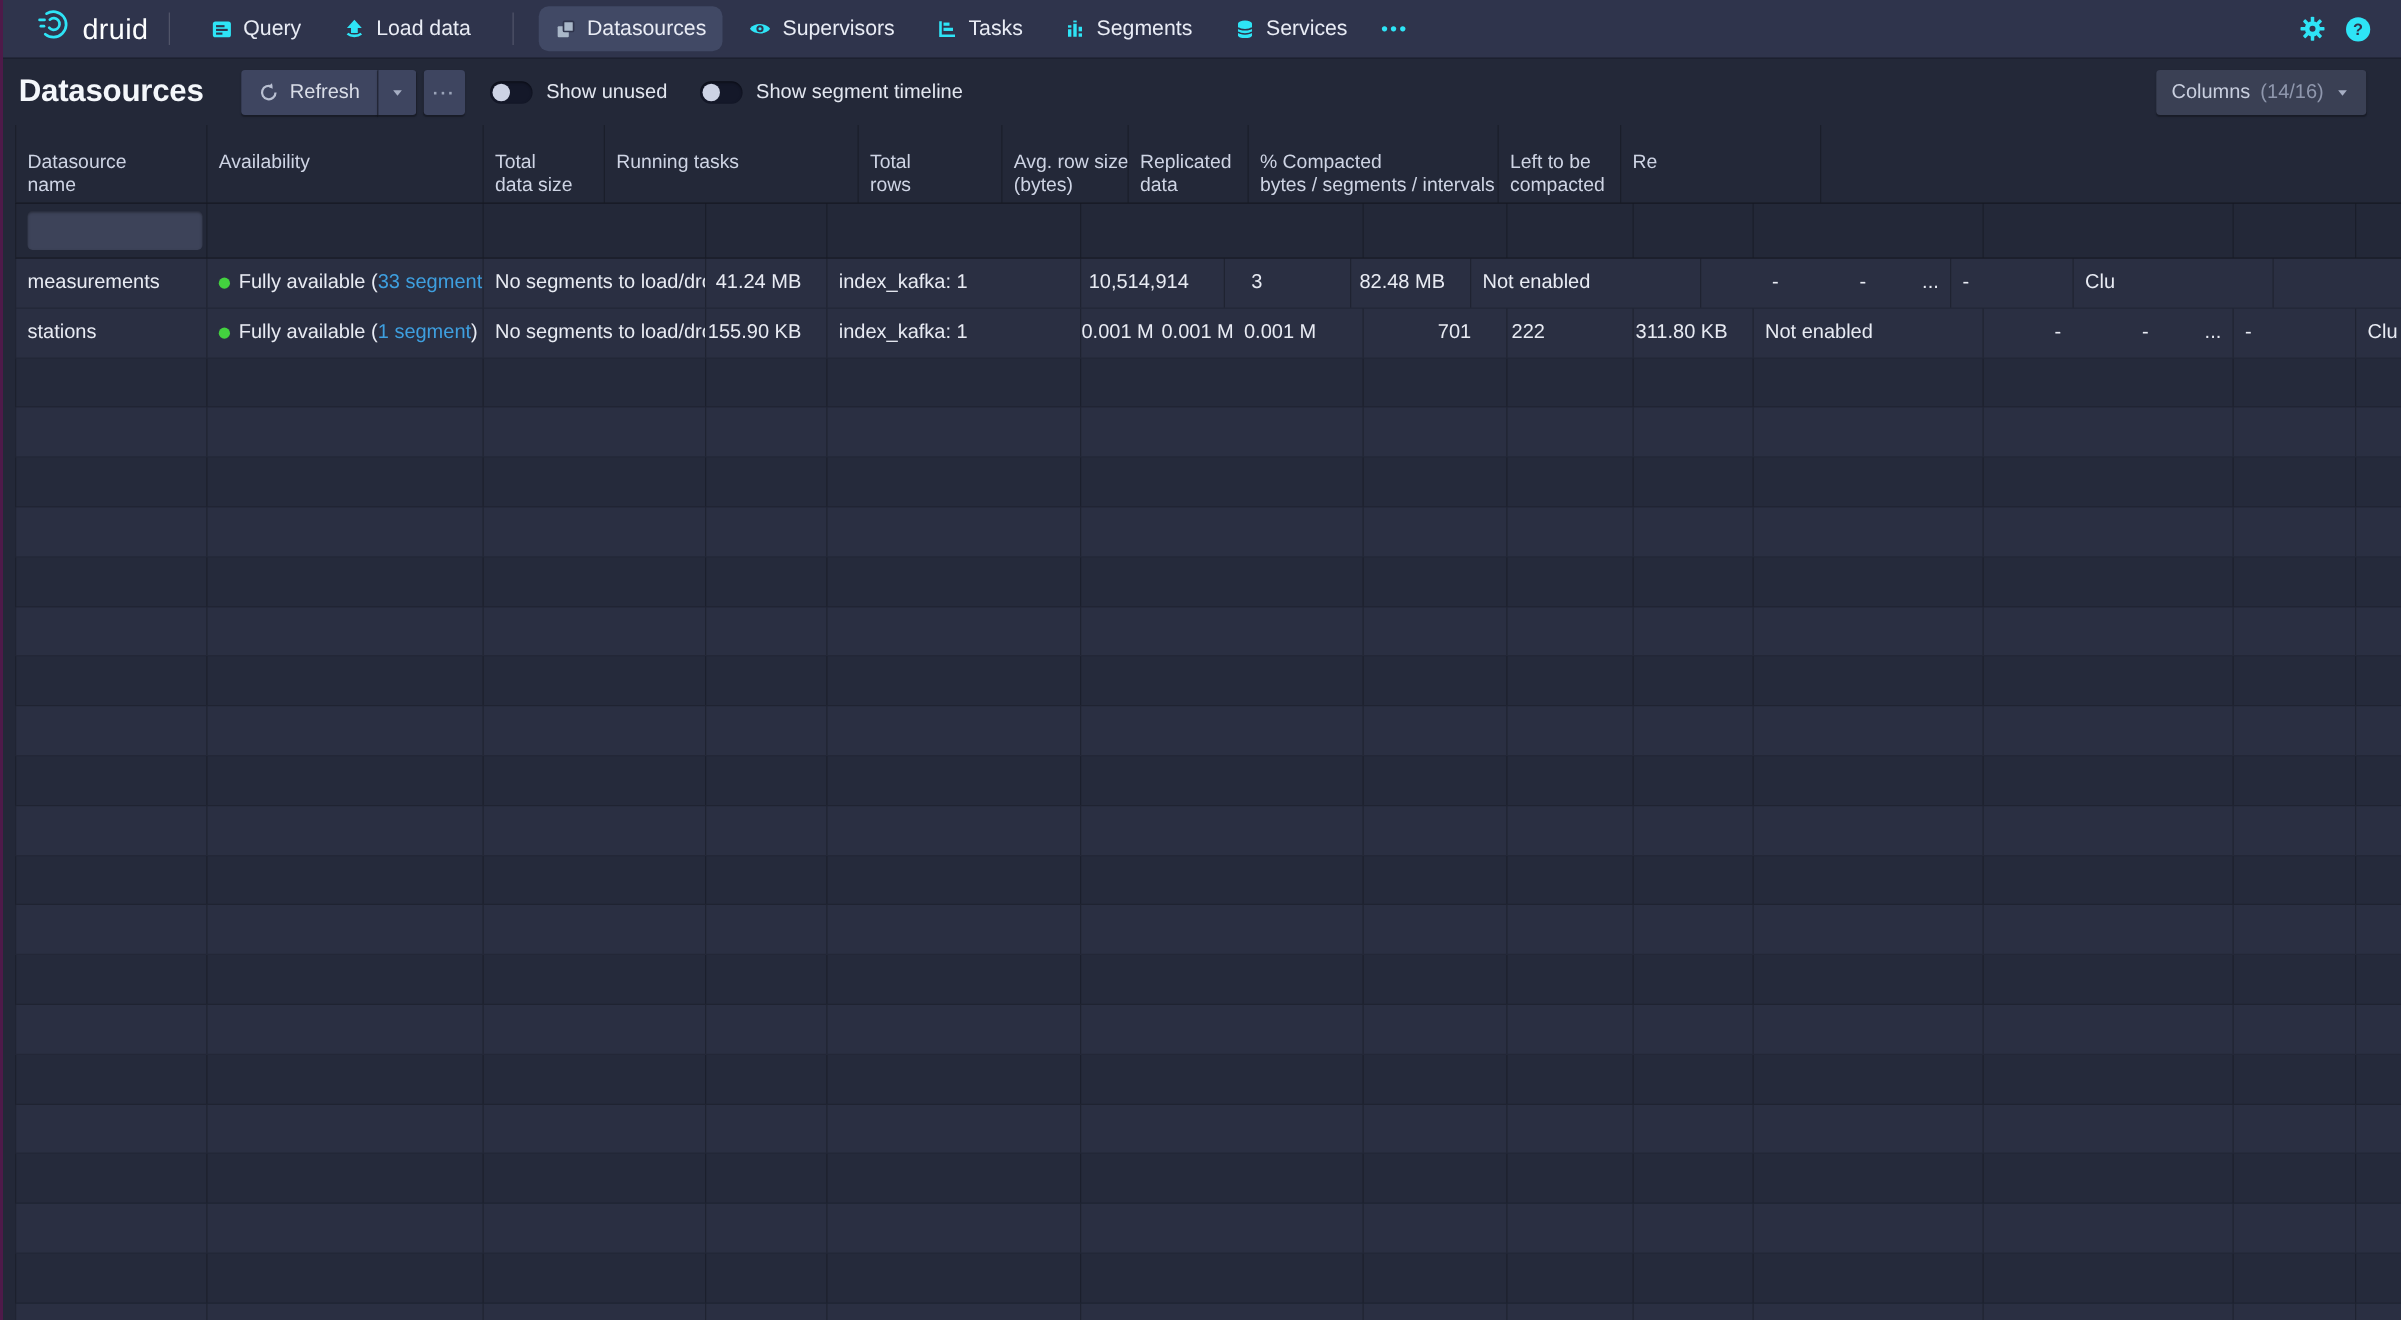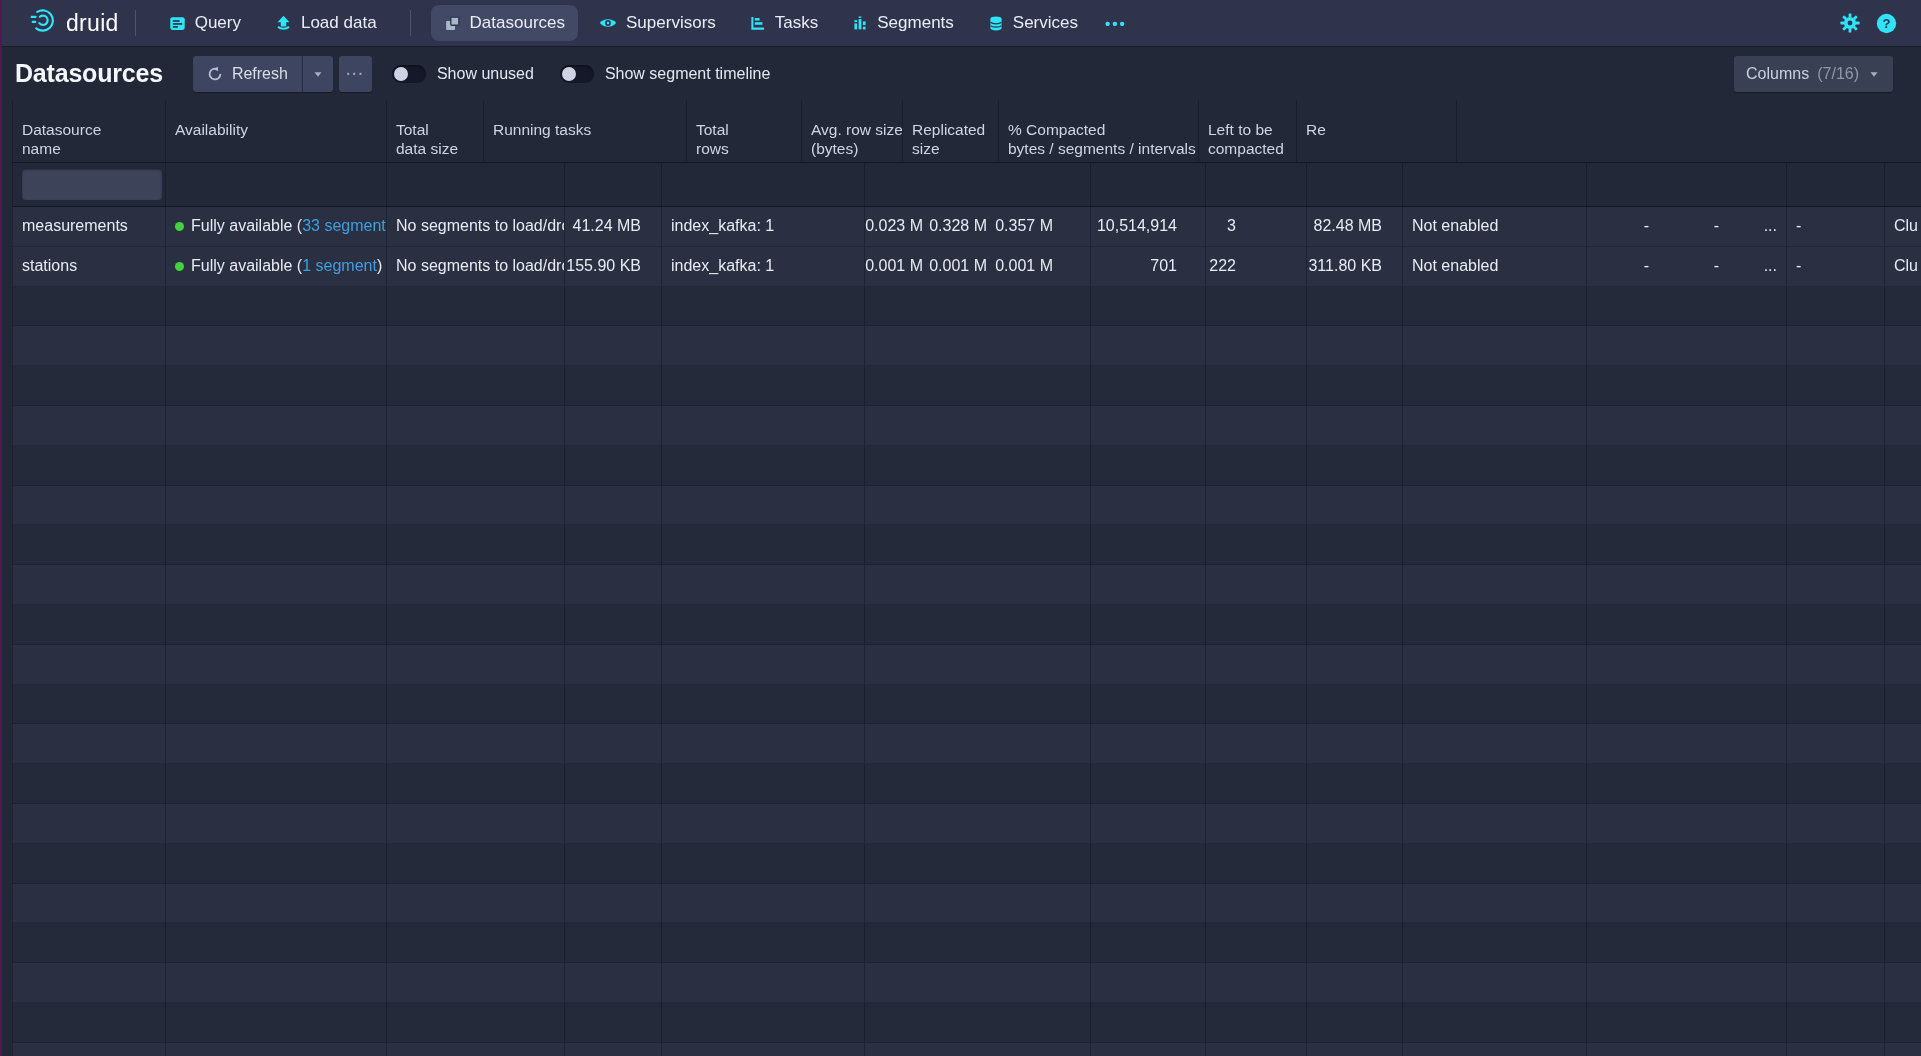--- a/index.html
+++ b/index.html
@@ -224,21 +224,21 @@
   </div>
   <div class="switch-wrap">
     <span class="switch">
         <span class="knob"></span>
       </span>
     <span class="switch-label">Show segment timeline</span>
   </div>
   <div class="spacer"></div>
   <button class="btn btn-columns">
     <span>Columns</span>
-    <span class="cnt">(7/16)</span>
+    <span class="cnt">(14/16)</span>
     <span style="display:flex;">
       <svg width="14" height="14" viewBox="0 0 16 16">
           <path d="M4 6 H12 L8 11 Z" fill="#A6AEC3"></path>
         </svg>
     </span>
   </button>
 </div>
 
 <div class="table">
   <div class="thead" id="thead">
@@ -259,21 +259,21 @@
       <div class="th" style="width: 115px;">
         <div>Total</div>
         <div>rows</div>
       </div>
       <div class="th" style="width: 101px;">
         <div>Avg. row size</div>
         <div>(bytes)</div>
       </div>
       <div class="th" style="width: 96px;">
         <div>Replicated</div>
-        <div>size</div>
+        <div>data</div>
       </div>
       <div class="th" style="width: 200px;">
         <div>% Compacted</div>
         <div>bytes / segments / intervals</div>
       </div>
       <div class="th" style="width: 98px;">
         <div>Left to be</div>
         <div>compacted</div>
       </div>
       <div class="th" style="width: 160px;">
@@ -301,25 +301,20 @@
       <div class="tr light">
         <div class="td" style="width: 153px;">measurements</div>
         <div class="td" style="width: 221px;">
           <span class="dot"></span>
           <span>Fully available (</span>
           <span class="cell-link">33 segments</span>
         </div>
         <div class="td" style="width: 178px;">No segments to load/drop</div>
         <div class="td right" style="width: 97px; padding-right: 20px;">41.24 MB</div>
         <div class="td" style="width: 203px;">index_kafka: 1</div>
-        <div class="td" style="width: 226px; padding: 0px;">
-          <span class="sub" style="width:58px">0.023 M</span>
-          <span class="sub" style="width:64px">0.328 M</span>
-          <span class="sub" style="width:66px">0.357 M</span>
-        </div>
         <div class="td right" style="width: 115px; padding-right: 28px;">10,514,914</div>
         <div class="td right" style="width: 101px; padding-right: 70px;">3</div>
         <div class="td right" style="width: 96px; padding-right: 20px;">82.48 MB</div>
         <div class="td" style="width: 184px;">Not enabled</div>
         <div class="td" style="width: 200px; padding: 0px;">
           <span class="sub" style="width:62px">-</span>
           <span class="sub" style="width:70px">-</span>
           <span class="sub" style="width:58px">...</span>
         </div>
         <div class="td" style="width: 98px;">-</div>

